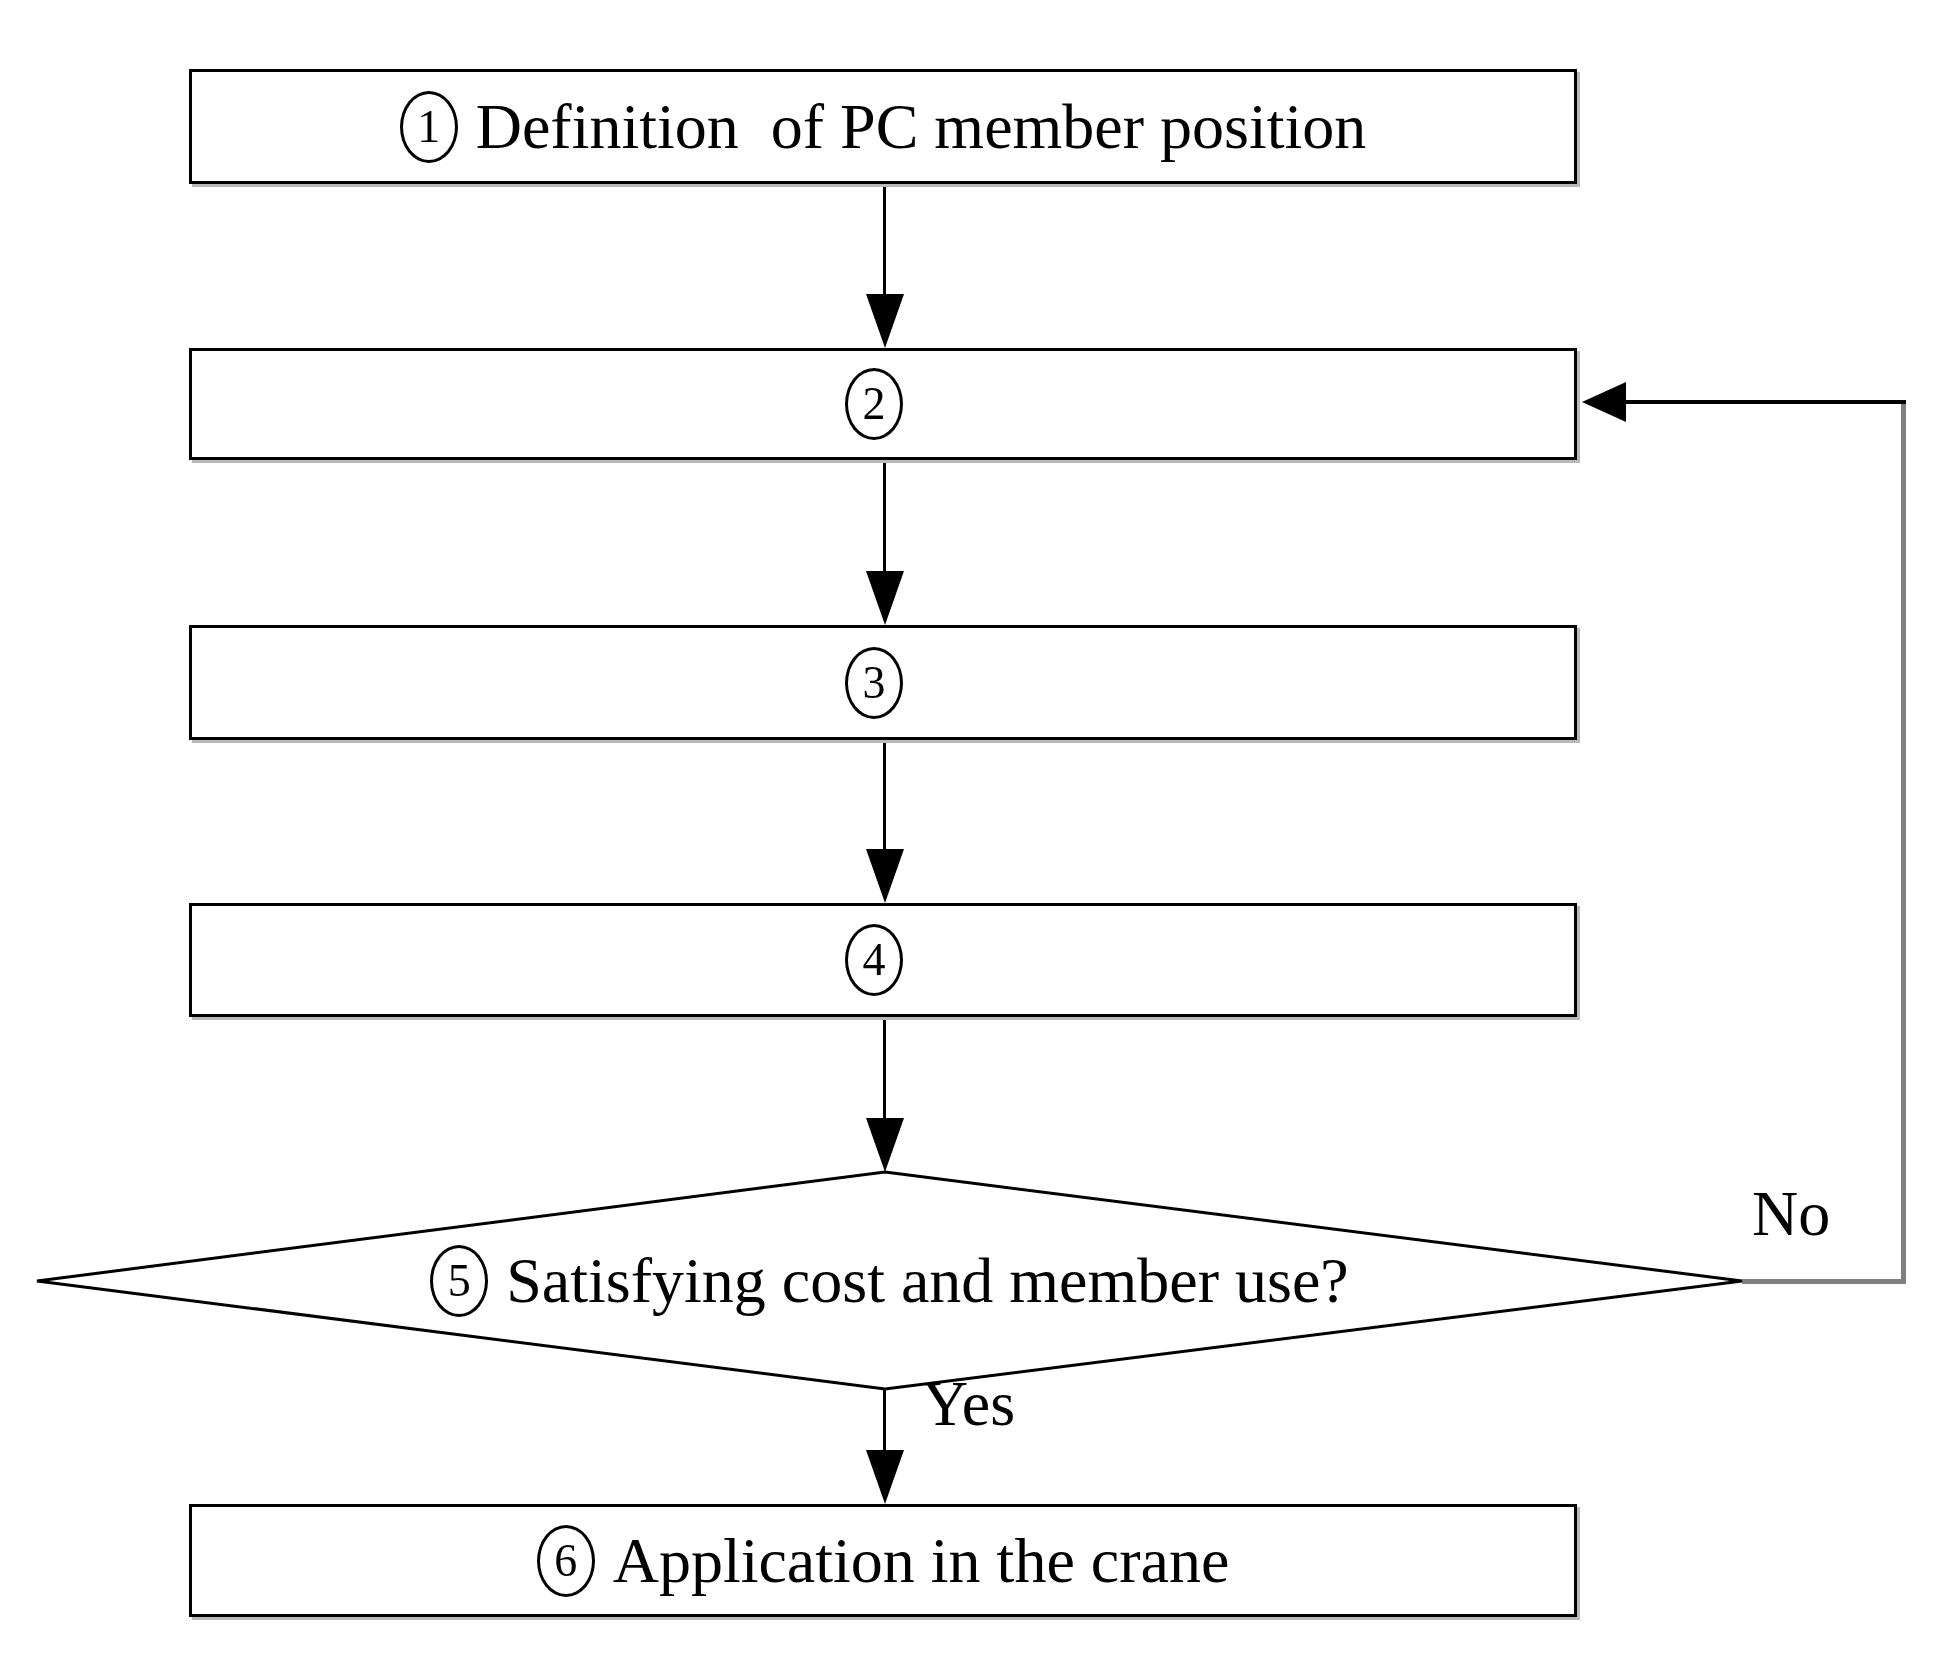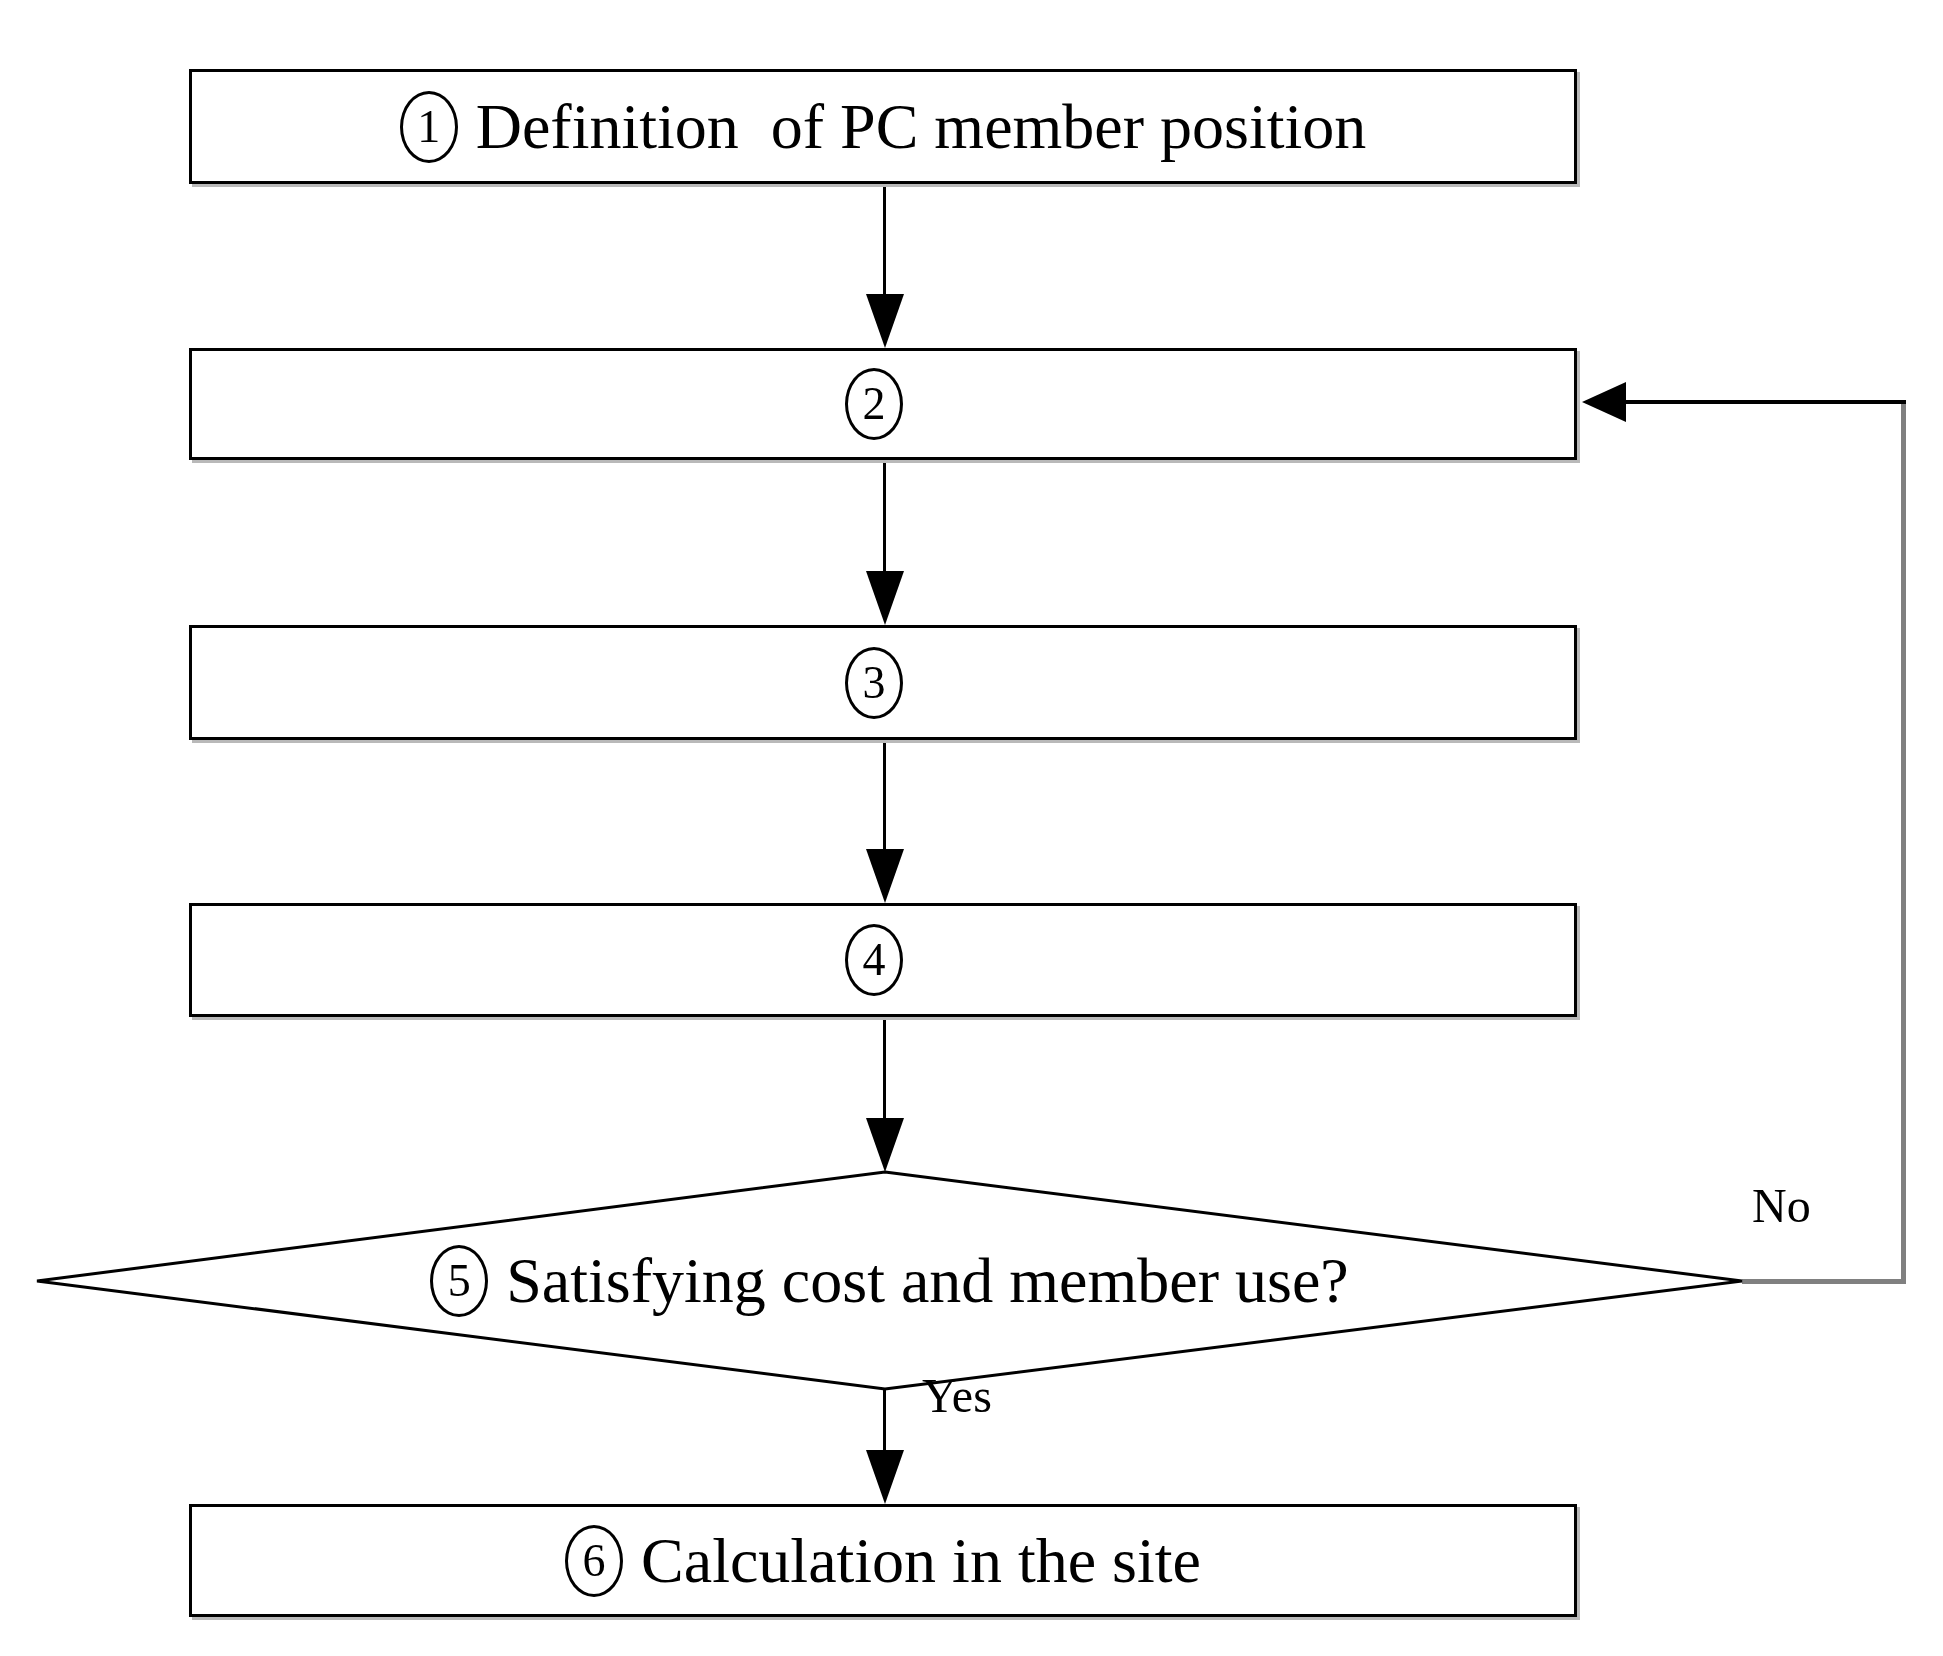--- a/index.html
+++ b/index.html
@@ -63,21 +63,21 @@
   
   .diamond-svg{position:absolute;left:0;top:0;z-index:2;}
   .diamond-label{
     position:absolute;left:37px;top:1239px;width:1705px;height:84px;
     display:flex;align-items:center;justify-content:center;
     font-size:64px;line-height:1;white-space:nowrap;
     z-index:4;
   }
   
   .branch-label{
-    position:absolute;font-size:48px;line-height:1;
+    position:absolute;font-size:64px;line-height:1;
     z-index:4;white-space:nowrap;
   }
   .no-label{left:1752px;top:1182px;}
   .yes-label{left:922px;top:1372px;}
 </style>
 </head>
 <body>
 
 <div class="canvas">
 
@@ -124,16 +124,16 @@
   </div>
 
   <div class="branch-label no-label">No</div>
   <div class="branch-label yes-label">Yes</div>
 
   <div class="vline" style="top:1389px;height:61px;"></div>
   <div class="head-down" style="top:1450px;"></div>
 
   <div class="flowbox" style="top:1504px;height:113px;">
     <span class="circnum">6</span>
-    <span>Calculation in the site</span>
+    <span>Application in the crane</span>
   </div>
 
 </div>
 
 </body></html>

